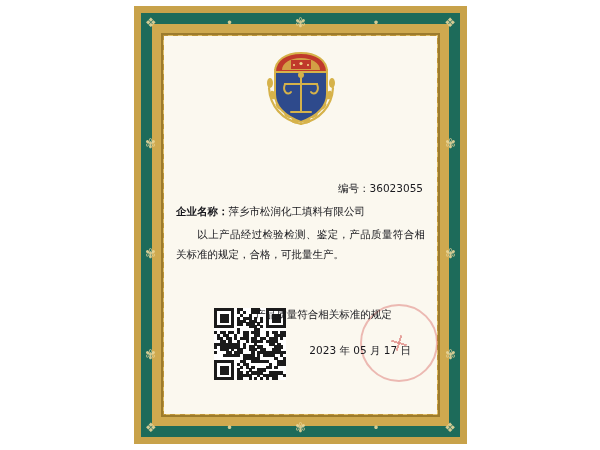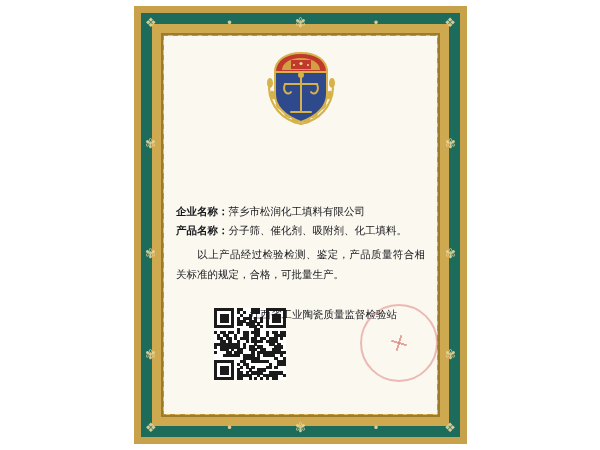--- a/index.html
+++ b/index.html
@@ -269,30 +269,30 @@
             <line x1="27" y1="34" x2="59" y2="34"></line>
             <path d="M27 34 C24 42 30 46 33 42"></path>
             <path d="M59 34 C62 42 56 46 53 42"></path>
             <line x1="33" y1="62" x2="53" y2="62"></line>
           </g>
           <circle cx="43" cy="25" r="3" fill="#d6b24a"></circle>
         </svg>
       </div>
 
 
+      <div class="serial">
+        <span>编号：</span><span>36023055</span>
+      </div>
 
       <div class="body">
 
         <div class="row">
           <span class="lbl">企业名称：</span><span class="val">萍乡市松润化工填料有限公司</span>
         </div>
 
-        <div class="row">
-          <span class="lbl">产品名称：</span><span class="val">分子筛、催化剂、吸附剂、化工填料。</span>
-        </div>
 
         <div class="para">
           <span class="indent"></span><span>以上产品经过检验检测、鉴定，产品质量符合相关标准的规定，合格，可批量生产。</span>
         </div>
 
       </div>
 
       <div class="qr">
         <div class="qr-canvas" id="qr-canvas">
             <i class="qr-cell" style="left:0.00px;top:0.00px;width:3.18px;height:3.18px"></i>
@@ -634,17 +634,18 @@
             <i class="qr-cell" style="left:40.32px;top:69.12px;width:3.18px;height:3.18px"></i>
             <i class="qr-cell" style="left:46.08px;top:69.12px;width:3.18px;height:3.18px"></i>
             <i class="qr-cell" style="left:51.84px;top:69.12px;width:3.18px;height:3.18px"></i>
             <i class="qr-cell" style="left:57.60px;top:69.12px;width:3.18px;height:3.18px"></i>
             <i class="qr-cell" style="left:60.48px;top:69.12px;width:3.18px;height:3.18px"></i>
           </div>
       </div>
 
       <div class="seal"></div>
 
-      <div class="issuer">江西省工业陶瓷质量监督检验站</div>
+      <div class="issuer">产品质量符合相关标准的规定</div>
+      <div class="date">2023 年 05 月 17 日</div>
 
     </div>
   </div>
 </div>
 
 </body></html>

